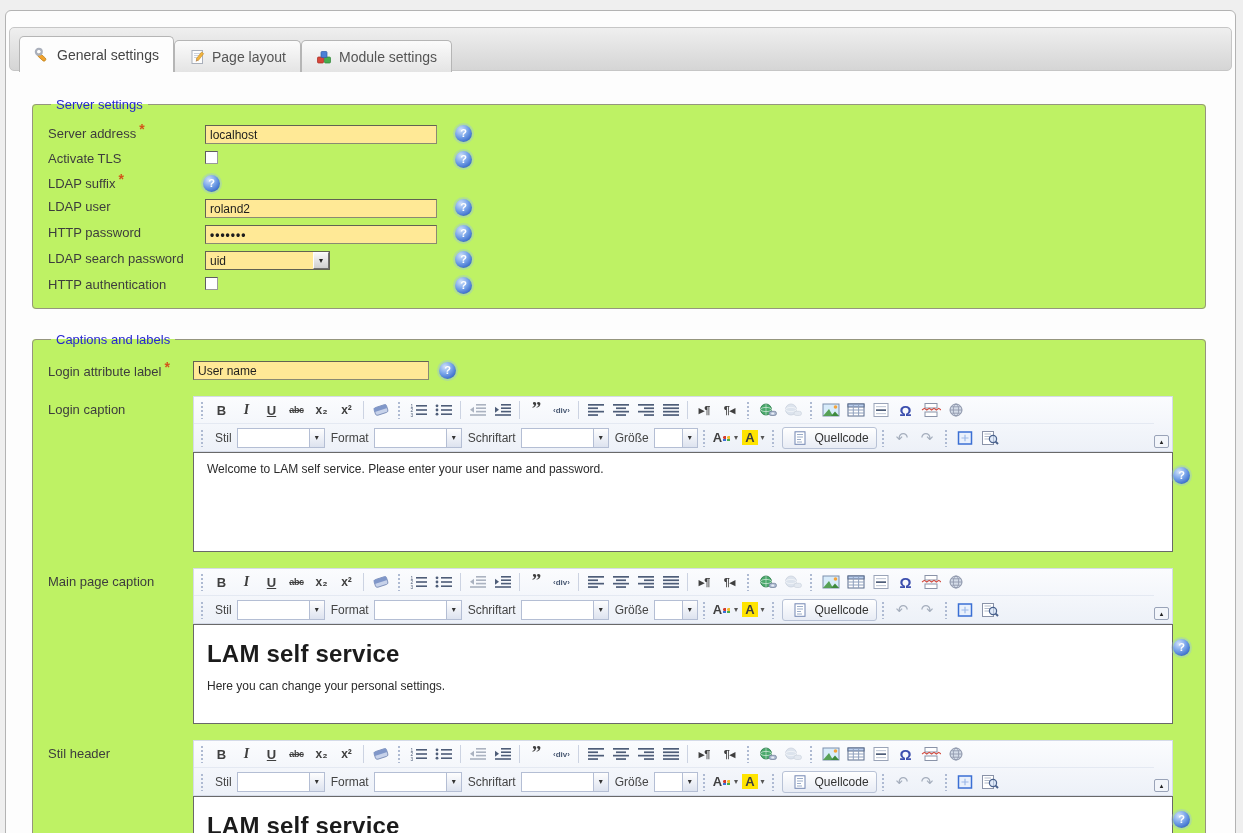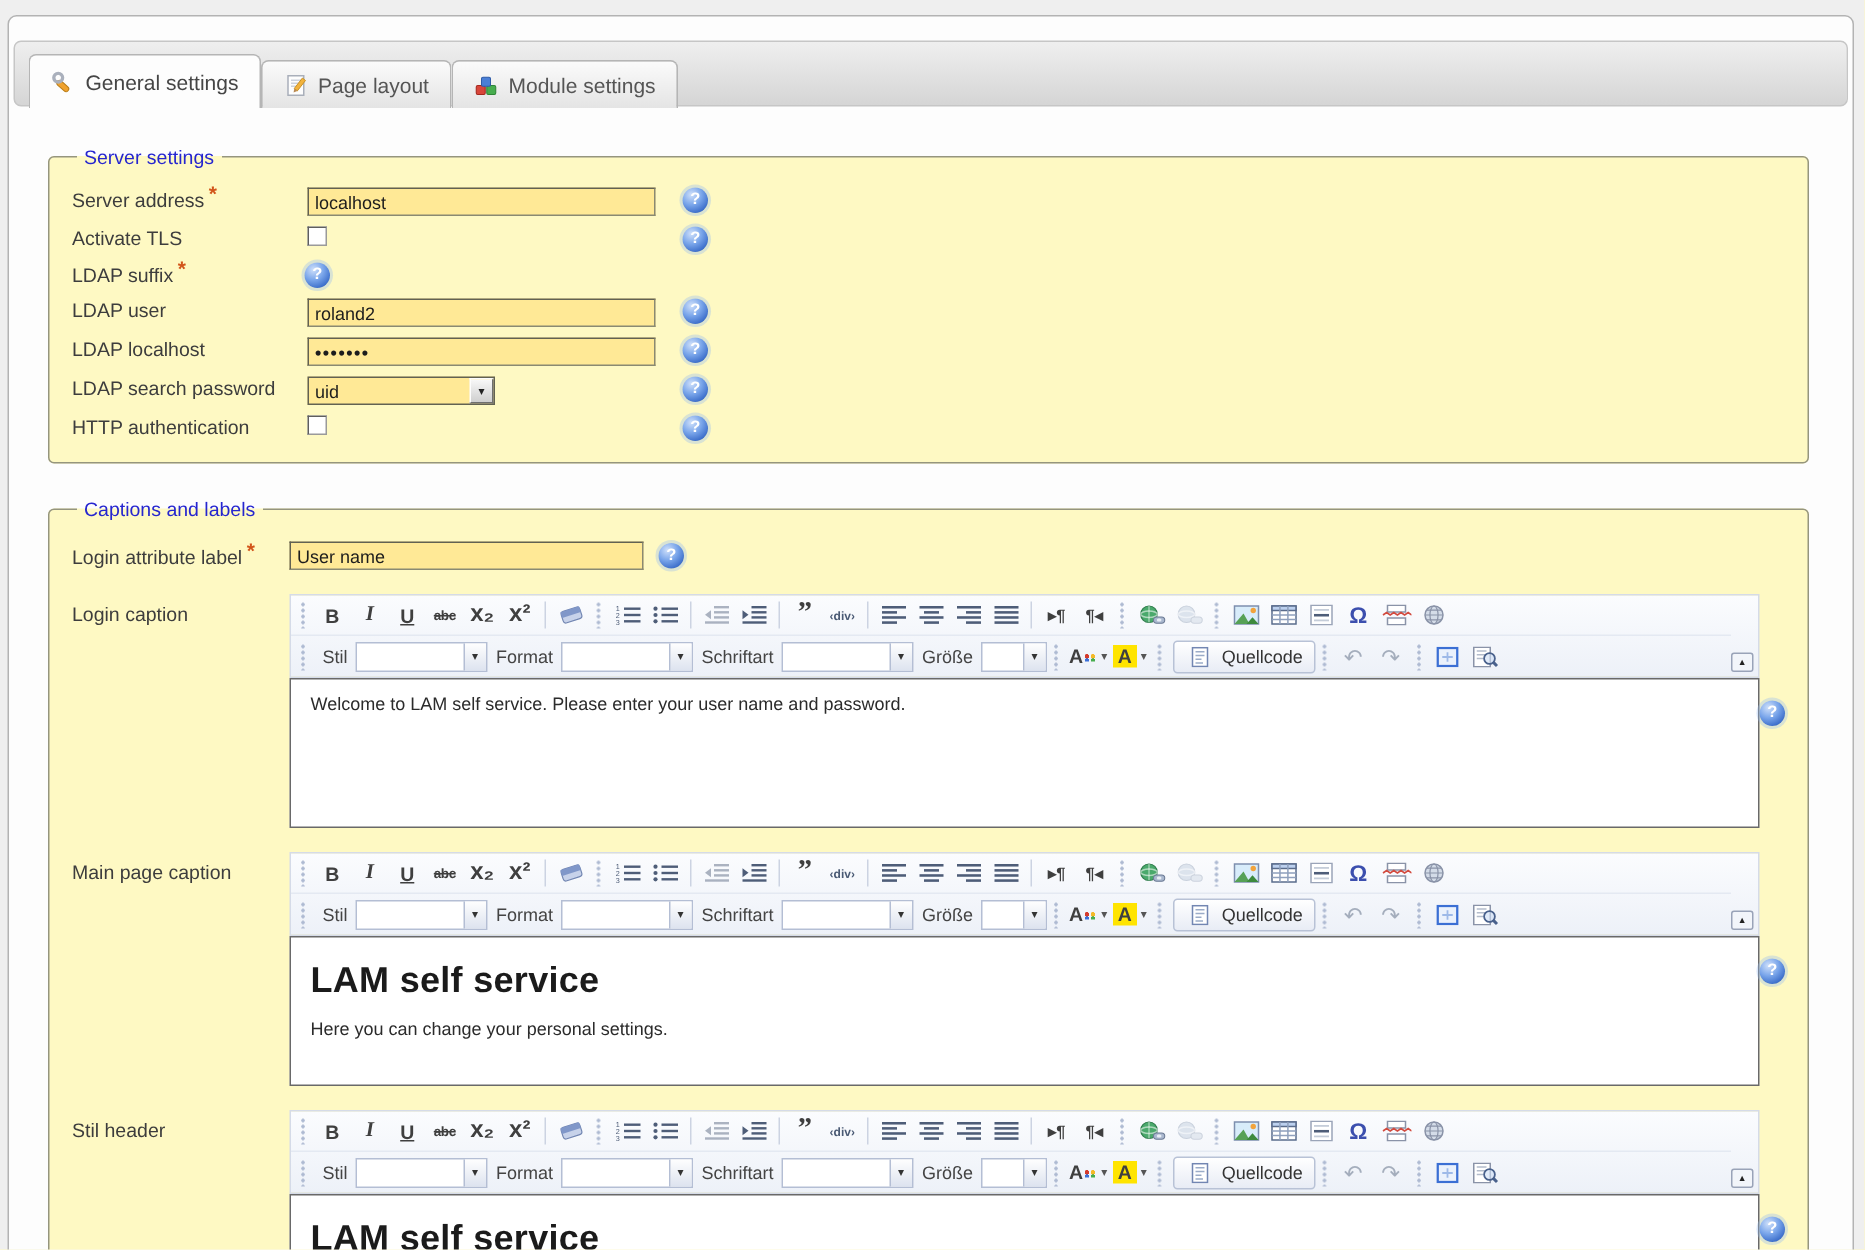--- a/index.html
+++ b/index.html
@@ -23,21 +23,21 @@
     display:flex; align-items:center; gap:7px; padding:0 14px;
     border:1px solid #b5b5b5; border-bottom:none; border-radius:5px 5px 0 0;
     background:linear-gradient(#fbfbfb,#e4e4e4);
     color:#555; font-size:14px; cursor:pointer; white-space:nowrap;
   }
   .tab.active { height:36px; background:#fdfdfd; color:#454545; z-index:2; }
   .tab svg { flex:none; }
   
   .panel { padding:26px 24px 0 26px; }
   fieldset {
-    width:1174px; background:#fef9c3; border:1px solid #95957e;
+    width:1174px; background:#bef264; border:1px solid #95957e;
     border-radius:4px; padding:6px 15px 14px 15px; margin:0 0 23px 0;
   }
   legend { color:#2626cf; font-size:13px; padding:0 5px; margin-left:3px; }
   .flabel { width:145px; flex:none; font-size:13px; color:#3d3d3d; }
   .req { color:#d2551a; font-weight:bold; font-size:14px; margin-left:3px; position:relative; top:-4px; }
   .srow { display:flex; align-items:flex-start; margin-top:7px; }
   .ctrl { width:240px; flex:none; display:flex; align-items:center;margin-left:12px; }
   .yinput {
     width:232px; height:19px; background:#ffe996;
     border:1px solid #8a8a72; border-top-color:#626252; border-left-color:#626252;
@@ -88,21 +88,21 @@
   .tbsep { width:1px; height:18px; background:#ccd3e2; margin:0 4px; flex:none; }
   .tbbtn {
     height:22px; min-width:25px; padding:0 2px; flex:none;
     display:flex; align-items:center; justify-content:center;
     color:#3f3f3f; cursor:pointer; border-radius:2px;
   }
   .tbbtn .g { font-weight:bold; font-size:13px; }
   .tbbtn.it-italic .g { font-family:"Liberation Serif", serif; font-style:italic; font-size:14px; }
   .tbbtn.it-under .g { text-decoration:underline; }
   .tbbtn.it-strike .g { font-size:9px; text-decoration:line-through; letter-spacing:-.3px; }
-  .tbbtn.it-subsup .g { font-size:16px; }
+  .tbbtn.it-subsup .g { font-size:12px; }
   .tbbtn.quote .g { font-family:"Liberation Serif", serif; font-size:19px; line-height:8px; height:10px; }
   .tbbtn.divtag .g { font-size:8px; color:#4a5a74; }
   .tbbtn.omega .g { color:#3c4fae; font-size:15px; }
   .tbbtn.bidi .g { font-size:11px; }
   .tbbtn.dis { opacity:.45; cursor:default; }
   .tbbtn .tbi { width:20px; height:14px; display:block; }
   .tbbtn.textcolor .g::after {
     content:""; display:inline-block; width:8px; height:5px; margin-left:1px; vertical-align:1px;
     background:
       radial-gradient(circle at 20% 30%, #d43b2d 1.4px, transparent 1.6px),
@@ -333,21 +333,21 @@
             <span class="help">?</span>
           </div>
           <div class="srow">
             <span class="flabel">LDAP user</span>
             <div class="ctrl">
               <input class="yinput" type="text" value="roland2" style="">
             </div>
             <span class="help">?</span>
           </div>
           <div class="srow">
-            <span class="flabel">LDAP localhost</span>
+            <span class="flabel">HTTP password</span>
             <div class="ctrl">
               <input class="yinput pw" type="text" value="•••••••" style="">
             </div>
             <span class="help">?</span>
           </div>
           <div class="srow">
             <span class="flabel">LDAP search password</span>
             <div class="ctrl">
               <div class="ysel">
                 <span class="selval">uid</span>

